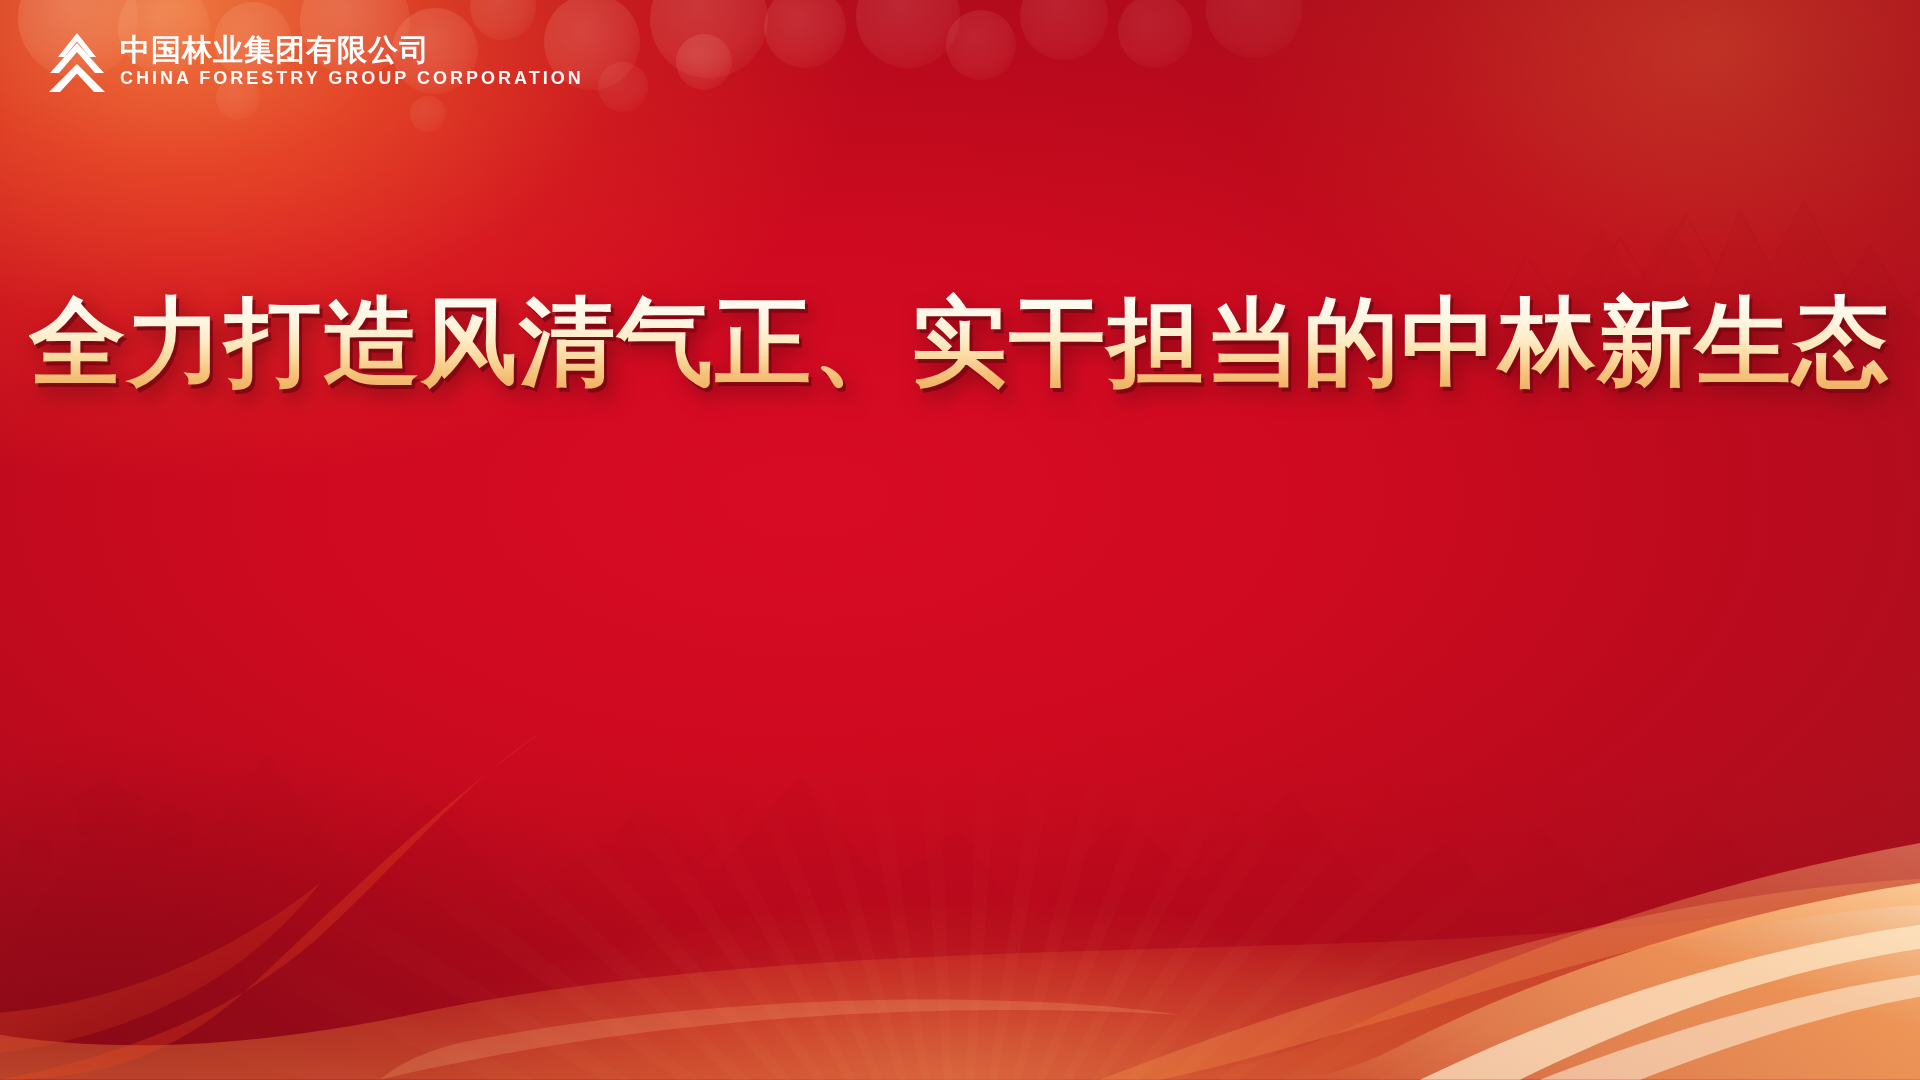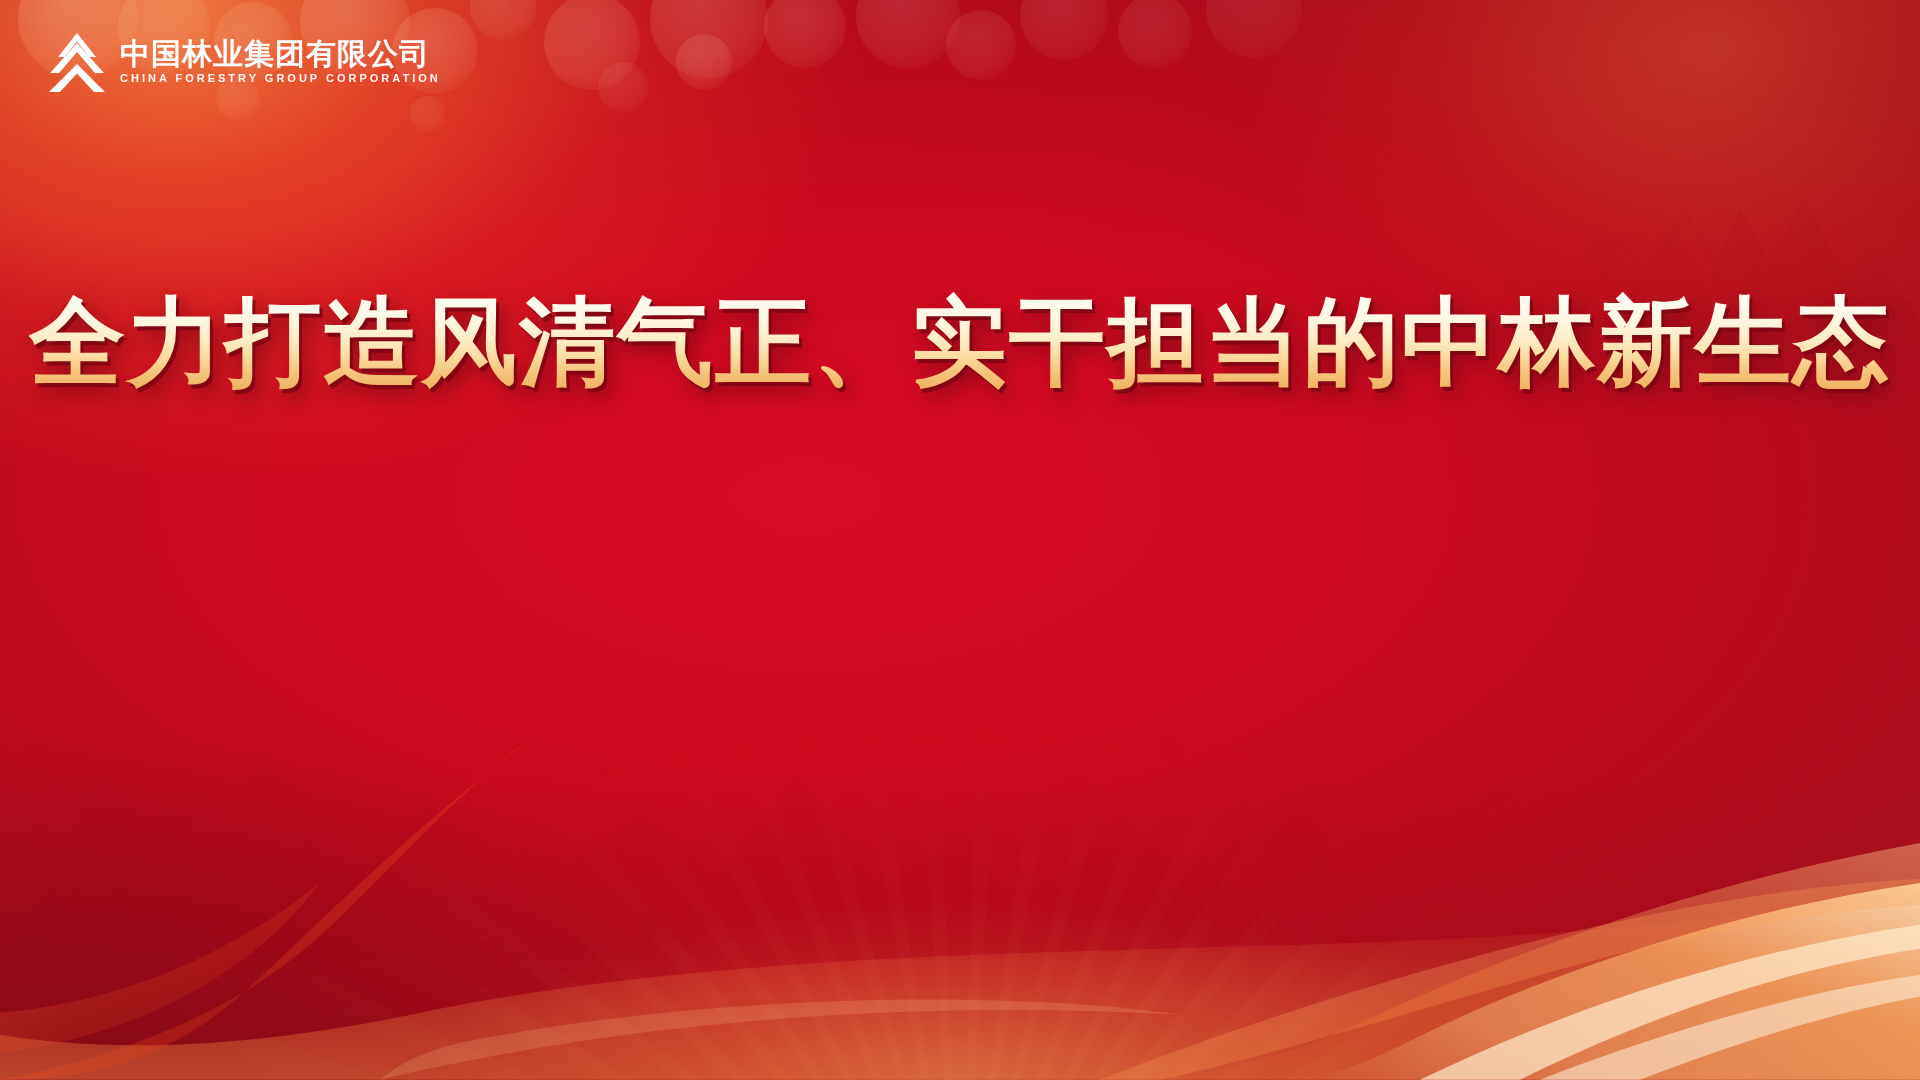--- a/index.html
+++ b/index.html
@@ -71,21 +71,21 @@
     display:flex;align-items:center;gap:14px;
   }
   .logo-mark{width:58px;height:62px;flex:0 0 auto;}
   .logo-mark svg{display:block;}
   .logo-txt{display:flex;flex-direction:column;justify-content:center;gap:4px;}
   .logo-cn{
     color:#ffffff;font-size:30px;line-height:1;letter-spacing:1px;font-weight:700;
     white-space:nowrap;
   }
   .logo-en{
-    color:#ffffff;font-size:11px;line-height:1;letter-spacing:3.0px;font-weight:600;
+    color:#ffffff;font-size:18px;line-height:1;letter-spacing:3.0px;font-weight:600;
     white-space:nowrap;opacity:.97;
   }
 
   
   .headline{
     position:absolute;left:0;right:0;top:292px;
     display:flex;flex-direction:column;align-items:center;
     gap:46px;
   }
   .hl-line{

